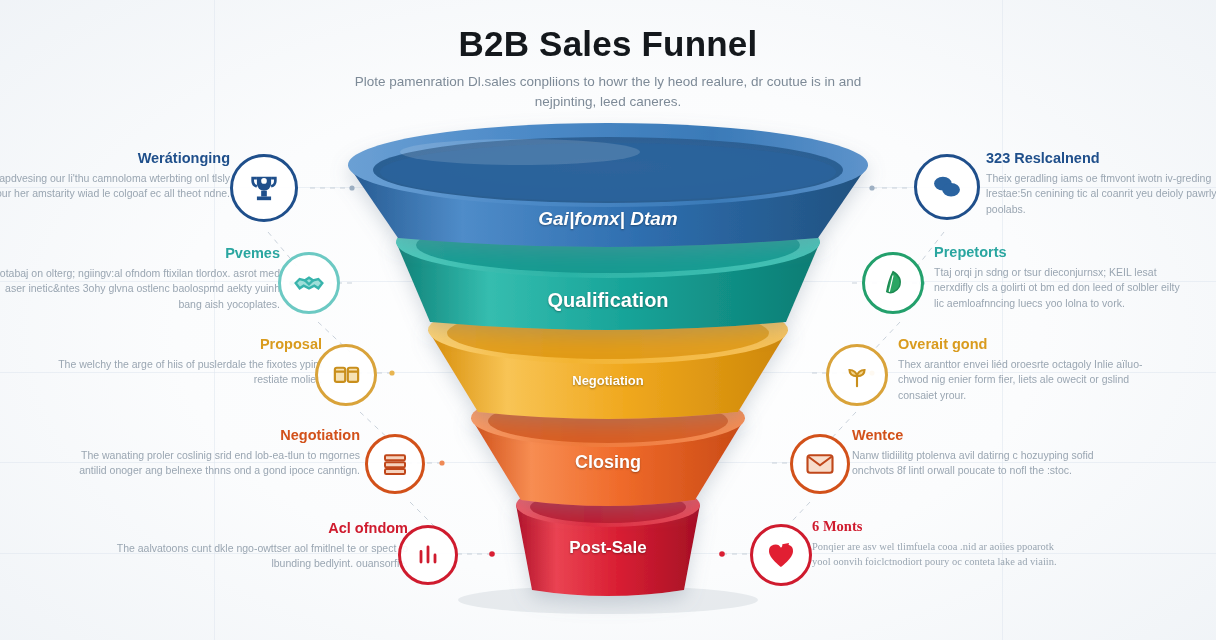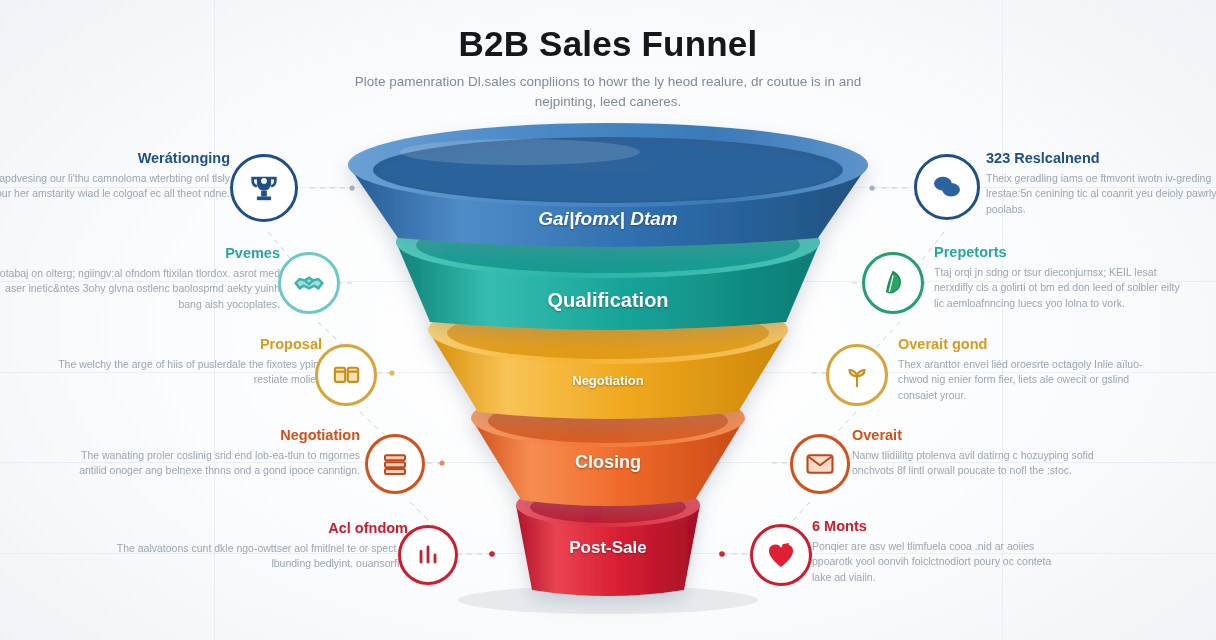--- a/index.html
+++ b/index.html
@@ -305,31 +305,31 @@
   </div>
   <div class="icon-circle" style="left:826px;top:344px;width:62px;height:62px;border:3px solid #d9a33a;">
     <svg width="30" height="30" viewBox="0 0 24 24" fill="none" stroke="#c98f1c" stroke-width="1.7" stroke-linecap="round">
       <path d="M12 21v-8"></path>
       <path d="M12 13c-4 0-6-2-6-5 3 0 6 2 6 5z" fill="#f3d58e"></path>
       <path d="M12 13c4 0 6-2 6-5-3 0-6 2-6 5z" fill="#f3d58e"></path>
     </svg>
   </div>
 
   <div class="note right" style="left:852px;top:427px;width:250px;">
-    <h4 style="color:#d2511a">Overait</h4>
+    <h4 style="color:#d2511a">Wentce</h4>
     <p>Nanw tlidiilitg ptolenva avil datirng c hozuyping sofid onchvots 8f lintl orwall poucate to nofl the :stoc.</p>
   </div>
   <div class="icon-circle" style="left:790px;top:434px;width:60px;height:60px;border:3px solid #d2511a;">
     <svg width="30" height="24" viewBox="0 0 24 18" fill="none" stroke="#c0471a" stroke-width="1.7">
       <rect x="2" y="2" width="20" height="14" rx="2" fill="#f8ddcb"></rect>
       <path d="M2.8 3.2L12 10l9.2-6.8"></path>
     </svg>
   </div>
 
-  <div class="note right" style="left:812px;top:518px;width:250px;">
+  <div class="note right" style="left:812px;top:518px;width:250px;font-family:Liberation Serif, serif;">
     <h4 style="color:#cf1b2e">6 Monts</h4>
     <p>Ponqier are asv wel tlimfuela cooa .nid ar aoiies ppoarotk yool oonvih foiclctnodiort poury oc conteta lake ad viaiin.</p>
   </div>
   <div class="icon-circle" style="left:750px;top:524px;width:62px;height:62px;border:3px solid #cf1b2e;">
     <svg width="32" height="30" viewBox="0 0 24 22" fill="#e11f32" stroke="none">
       <path d="M12 20S3 13.5 3 8.2A4.8 4.8 0 0 1 12 5.6 4.8 4.8 0 0 1 21 8.2C21 13.5 12 20 12 20z"></path>
       <path d="M13 3l5-1-1 4-4-1z" fill="#e11f32"></path>
     </svg>
   </div>
 

